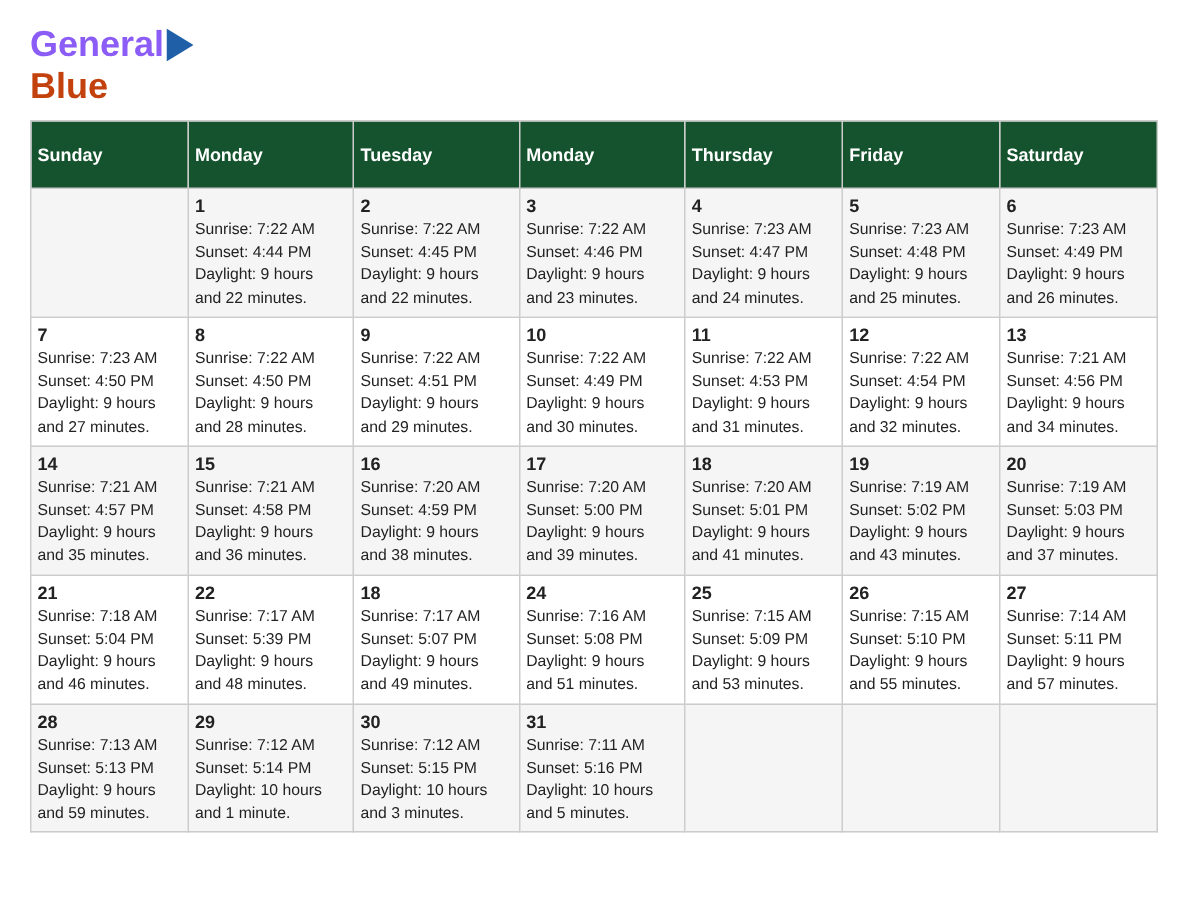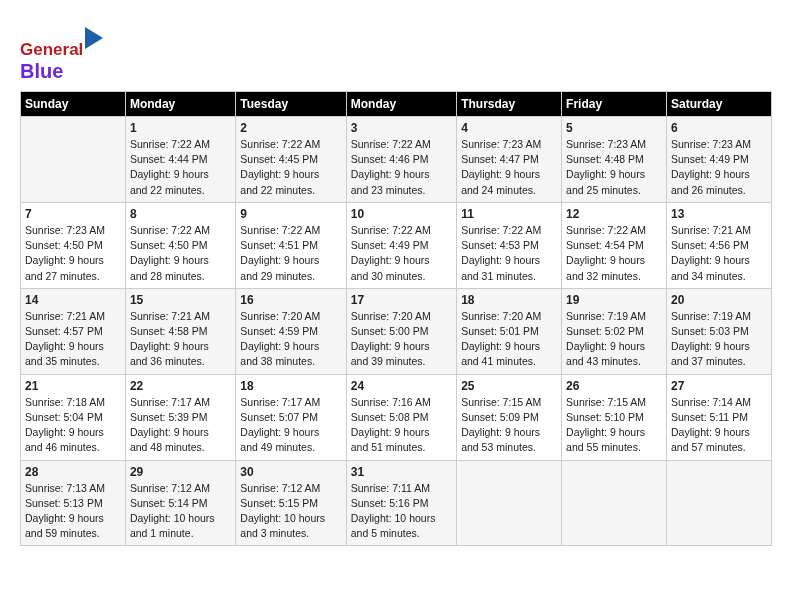--- a/index.html
+++ b/index.html
@@ -33,25 +33,25 @@
       font-size: 16px;
       font-weight: normal;
       color: #444;
     }
     table {
       width: 100%;
       border-collapse: collapse;
       font-size: 11px;
     }
     thead tr th {
-      background: #000000;
+      background: #14532d;
       color: #fff;
       font-weight: bold;
       font-size: 12px;
-      padding: 5px 4px;
+      padding: 15px 4px;
       text-align: left;
       border: 1px solid #ccc;
     }
     tbody tr td {
       border: 1px solid #ccc;
       vertical-align: top;
       padding: 4px 4px;
       font-size: 10.5px;
       color: #222;
       height: 78px;
@@ -85,27 +85,27 @@
       align-items: center;
     }
   </style>
 </head>
 <body>
 
 <div class="container">
   <div class="header">
     <div class="logo-container">
       <div class="logo-line1">
-        <span style="font-size:17px;font-weight:bold;color:#b91c1c;margin-top:24px;">General</span>
+        <span style="font-size:24px;font-weight:bold;color:#8b5cf6;">General</span>
         <svg width="18" height="22" viewBox="0 0 18 22" style="margin-left:2px;margin-top:0px;">
           <polygon points="0,0 18,11 0,22" fill="#1e5fa8"></polygon>
         </svg>
       </div>
       <div class="logo-line2">
-        <span style="font-size:20px;font-weight:bold;color:#6d28d9;">Blue</span>
+        <span style="font-size:24px;font-weight:bold;color:#c2410c;">Blue</span>
       </div>
     </div>
     <div class="title-block">
     </div>
   </div>
 
   <table>
     <thead>
       <tr>
       <th>Sunday</th>

